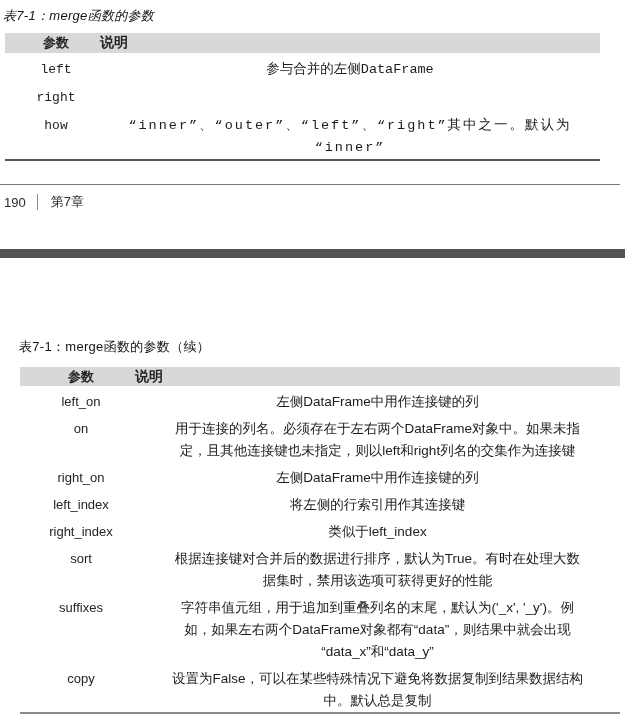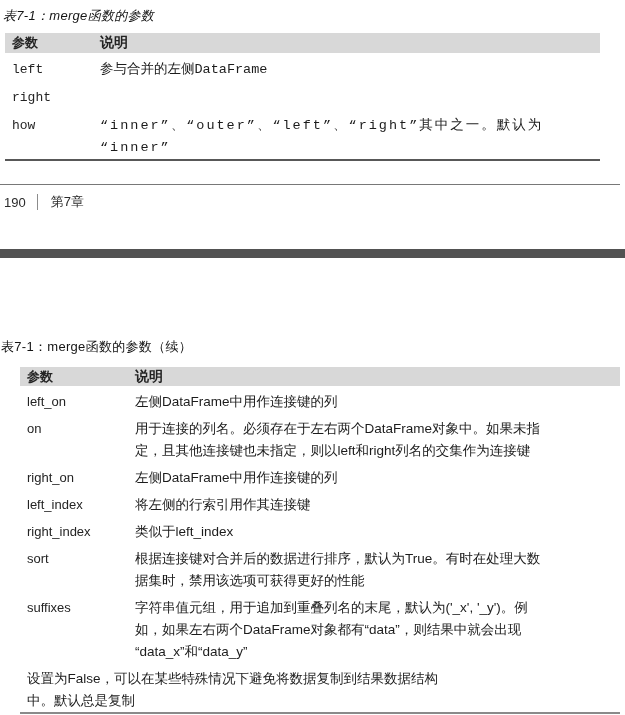--- a/index.html
+++ b/index.html
@@ -14,23 +14,23 @@
   }
   .tbl-title {
     position: absolute;
     margin: 0;
     font-size: 13px;
     font-weight: 400;
     color: #141414;
     letter-spacing: 0.3px;
   }
   .t1 { left: 3px;  top: 7px; font-style: italic; }
-  .t2 { left: 1px; top: 338px; }
+  .t2 { left: 19px; top: 338px; }
 
-  .tbl { position: absolute; }
+  .tbl { position: absolute; text-align: center; }
   .tbl-1 { left: 5px;  top: 33px;  width: 595px; border-bottom: 2px solid #585858; }
   .tbl-2 { left: 20px; top: 367px; width: 600px; border-bottom: 2px solid #8a8a8a; }
 
   .thead {
     display: flex;
     align-items: center;
     background: #d8d8d8;
     padding-left: 7px;
     font-weight: 700;
     font-size: 14px;
@@ -156,18 +156,19 @@
       <span class="c-desc">根据连接键对合并后的数据进行排序，默认为True。有时在处理大数
 据集时，禁用该选项可获得更好的性能</span>
     </div>
     <div class="trow">
       <span class="c-param">suffixes</span>
       <span class="c-desc">字符串值元组，用于追加到重叠列名的末尾，默认为('_x', '_y')。例
 如，如果左右两个DataFrame对象都有“data”，则结果中就会出现
 “data_x”和“data_y”</span>
     </div>
     <div class="trow">
+      <span class="c-param">copy</span>
       <span class="c-desc">设置为False，可以在某些特殊情况下避免将数据复制到结果数据结构
 中。默认总是复制</span>
     </div>
   </div>
 
 </div>
 
 </body></html>

